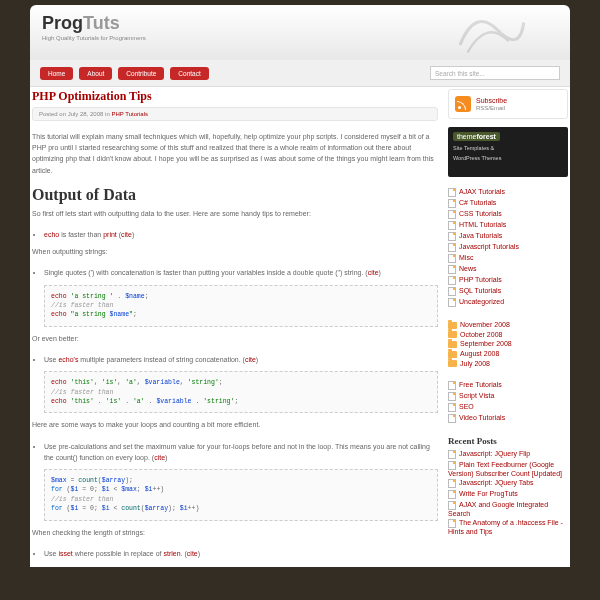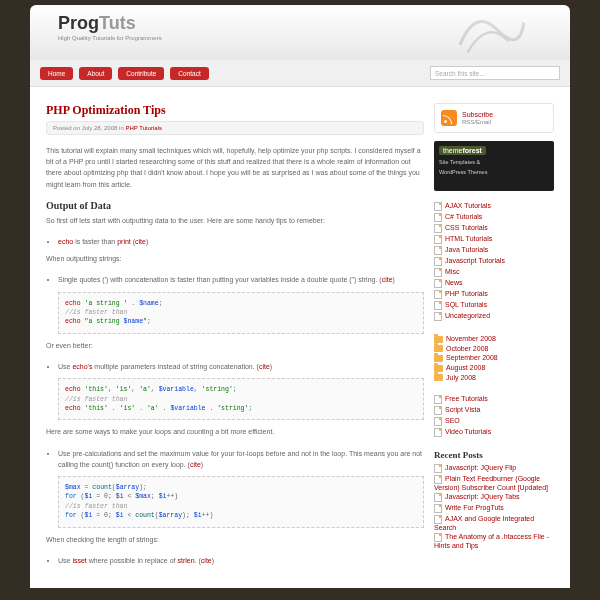--- a/index.html
+++ b/index.html
@@ -1,32 +1,32 @@
 <!DOCTYPE html>
 <html><head>
 <meta charset="utf-8">
 <style>
 * { margin: 0; padding: 0; box-sizing: border-box; }
 body { font-family: "Lucida Grande", Verdana, sans-serif; background: #332d23; font-size: 6.5px; color: #666; }
 .page { width: 540px; margin: 5px auto 0; }
-.header { background: #f5f5f5 linear-gradient(#fff, #e8e8e8); border-radius: 6px 6px 0 0; padding: 8px 28px 0; position: relative; height: 55px; }
+.header { background: #f5f5f5 linear-gradient(#fff, #e8e8e8); border-radius: 6px 6px 0 0; padding: 8px 12px 0; position: relative; height: 55px; }
 .logo { font-size: 18px; font-weight: bold; color: #333; }
 .logo-tuts { color: #999; }
 .tagline { font-size: 6px; color: #888; margin-top: 1px; }
 .swirl { position: absolute; right: 40px; top: -5px; width: 80px; height: 60px; opacity: 0.15; }
 .nav { background: #f0f0f0; padding: 6px 10px; border-bottom: 1px solid #ddd; display: flex; align-items: center; }
 .nav-btn { background: #c62828; color: #fff; font-size: 6.5px; padding: 3px 8px; border-radius: 3px; margin-right: 6px; text-decoration: none; cursor: pointer; }
 .search { margin-left: auto; width: 130px; height: 14px; border: 1px solid #ccc; font-size: 6.5px; padding: 0 4px; color: #aaa; background: #fff; }
-.main { background: #fff; display: flex; padding: 16px; }
+.main { background: #fff; display: flex; padding: 2px; }
 .content { flex: 1; padding-right: 10px; }
 .post-title { color: #a50000; font-family: Georgia, serif; font-size: 12px; font-weight: bold; margin-bottom: 3px; }
 .post-meta { background: #f5f5f5; border: 1px solid #e5e5e5; padding: 3px 6px; font-size: 6px; color: #888; border-radius: 3px; margin-bottom: 10px; }
 .post-meta a { color: #a50000; text-decoration: none; }
 .post-body p { font-size: 7px; line-height: 1.6; margin-bottom: 10px; }
-.post-body h2 { font-family: Georgia, serif; font-size: 10px; color: #333; font-weight: bold; margin: 10px 0 4px; }
+.post-body h2 { font-family: Georgia, serif; font-size: 16px; color: #333; font-weight: bold; margin: 10px 0 4px; }
 .sub { font-size: 7px; line-height: 1.6; margin-bottom: 6px; }
 .post-body ul { list-style: disc; margin: 4px 0 6px 12px; }
 .post-body li { font-size: 7px; line-height: 1.6; margin-bottom: 4px; }
 .red { color: #a50000; }
 .cite { color: #a50000; }
 .codebox { background: #fafafa; border: 1px dashed #ccc; padding: 6px; font-family: "Courier New", monospace; font-size: 6.5px; line-height: 1.45; margin: 6px 0 6px 12px; white-space: pre; }
 .kw-echo { color: #a50000; }
 .kw-str { color: #007a00; }
 .kw-var { color: #003bd6; }
 .kw-comment { color: #999; font-style: italic; }

